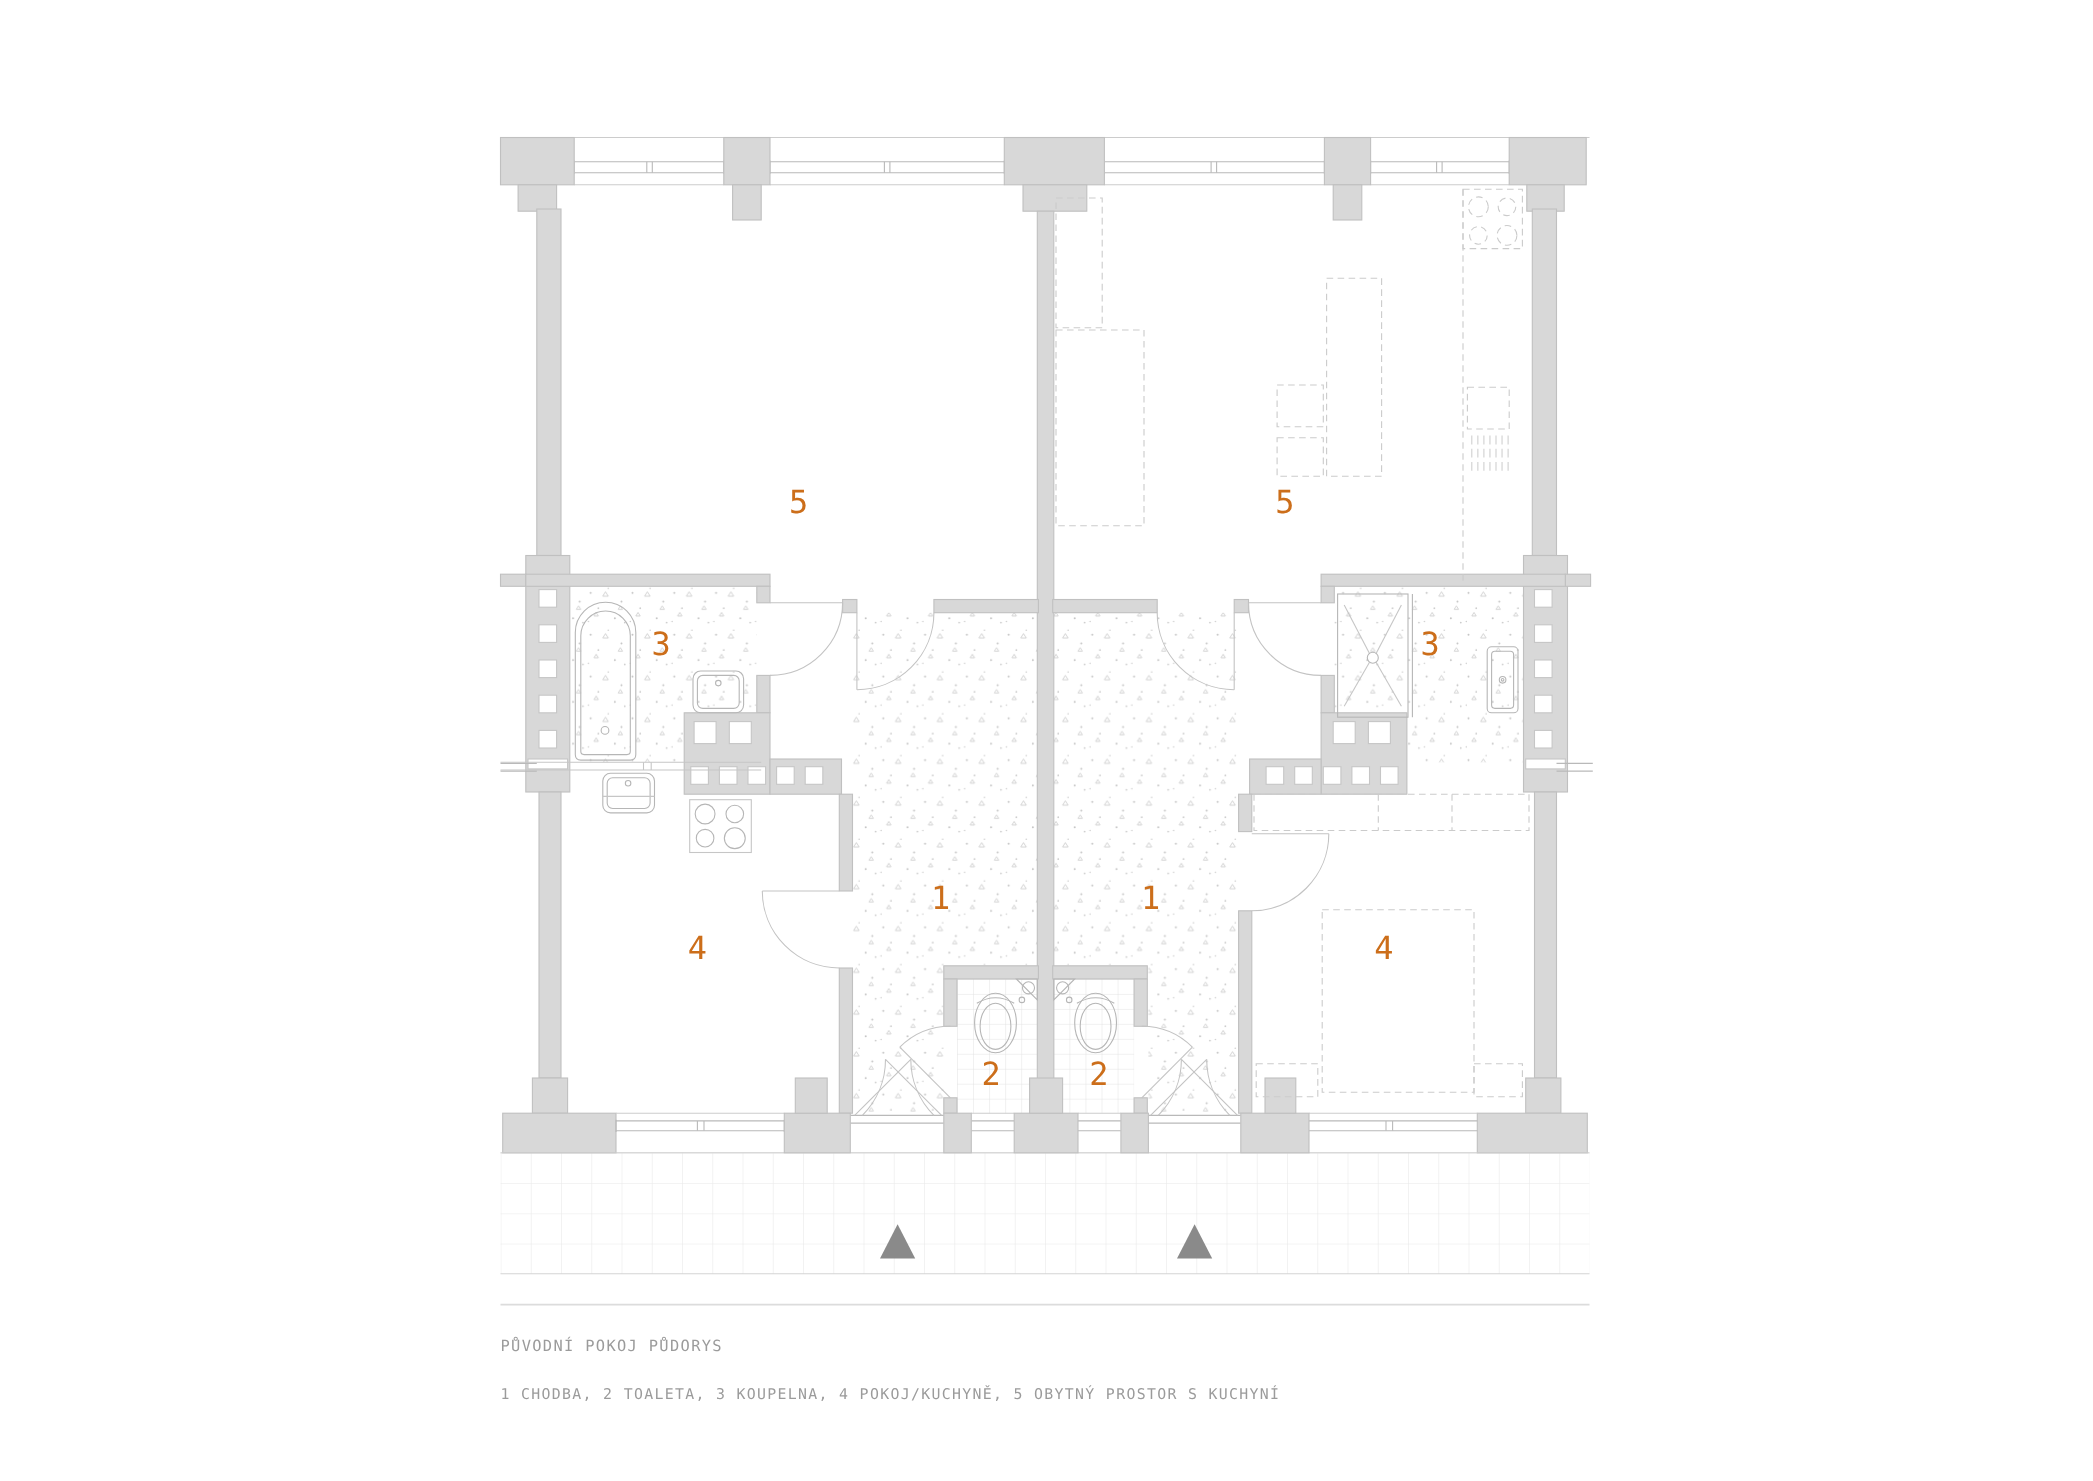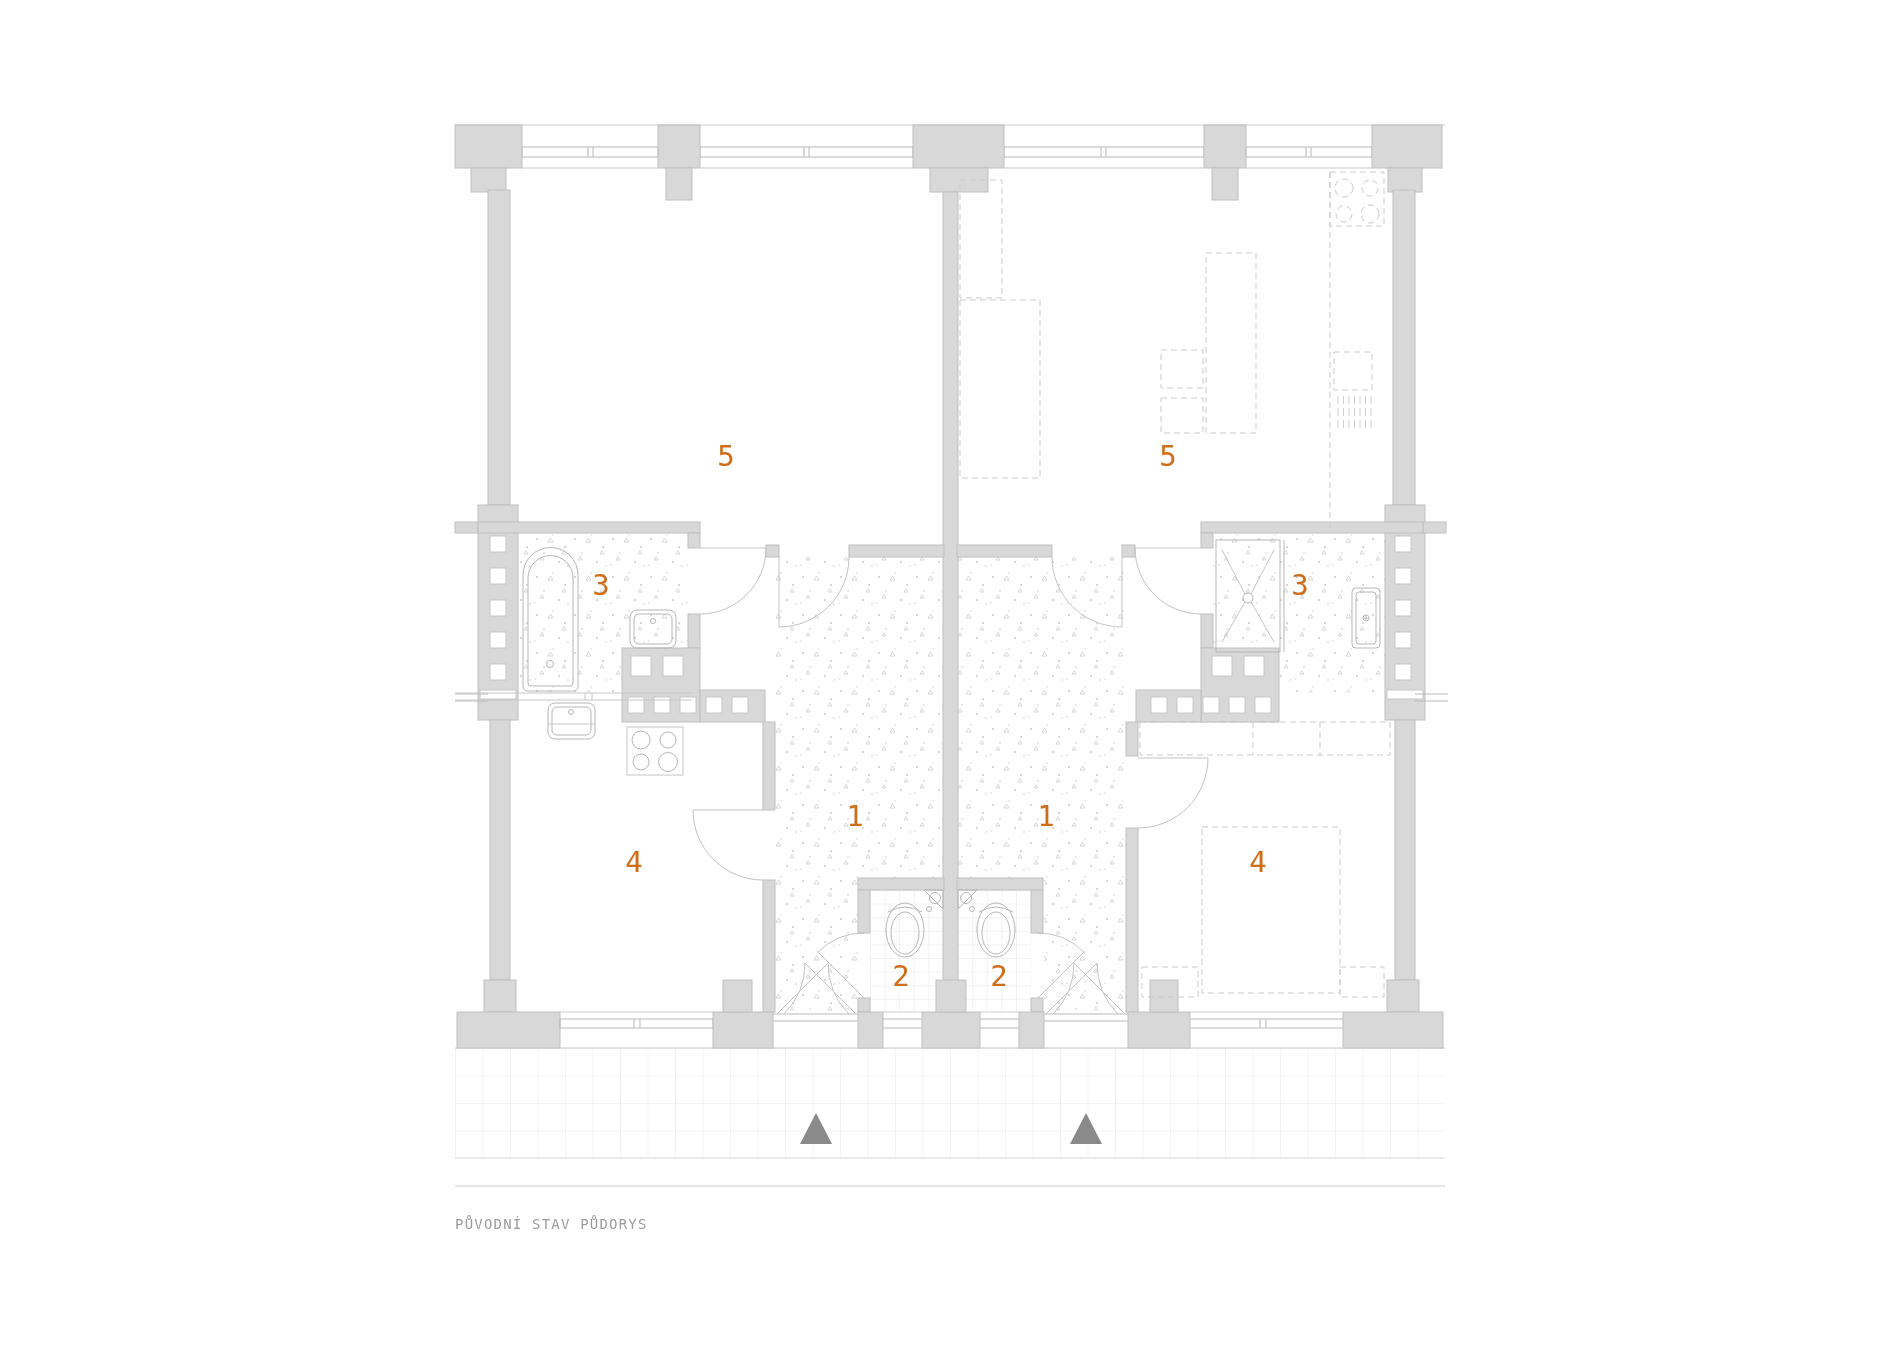--- a/index.html
+++ b/index.html
@@ -415,15 +415,16 @@
     <text x="1300" y="595">3</text>
     <text x="855" y="826">1</text>
     <text x="1046" y="826">1</text>
     <text x="634" y="872">4</text>
     <text x="1258" y="872">4</text>
     <text x="901" y="986">2</text>
     <text x="999" y="986">2</text>
   </g>
 </svg>
 
-<div id="plan-title" class="caption">PŮVODNÍ STAV PŮDORYS</div>
+<div id="plan-title" class="caption">PŮVODNÍ POKOJ PŮDORYS</div>
+<div id="plan-legend" class="caption">1 CHODBA, 2 TOALETA, 3 KOUPELNA, 4 POKOJ/KUCHYNĚ, 5 OBYTNÝ PROSTOR S KUCHYNÍ</div>
 
 </div>
 
 </body></html>

